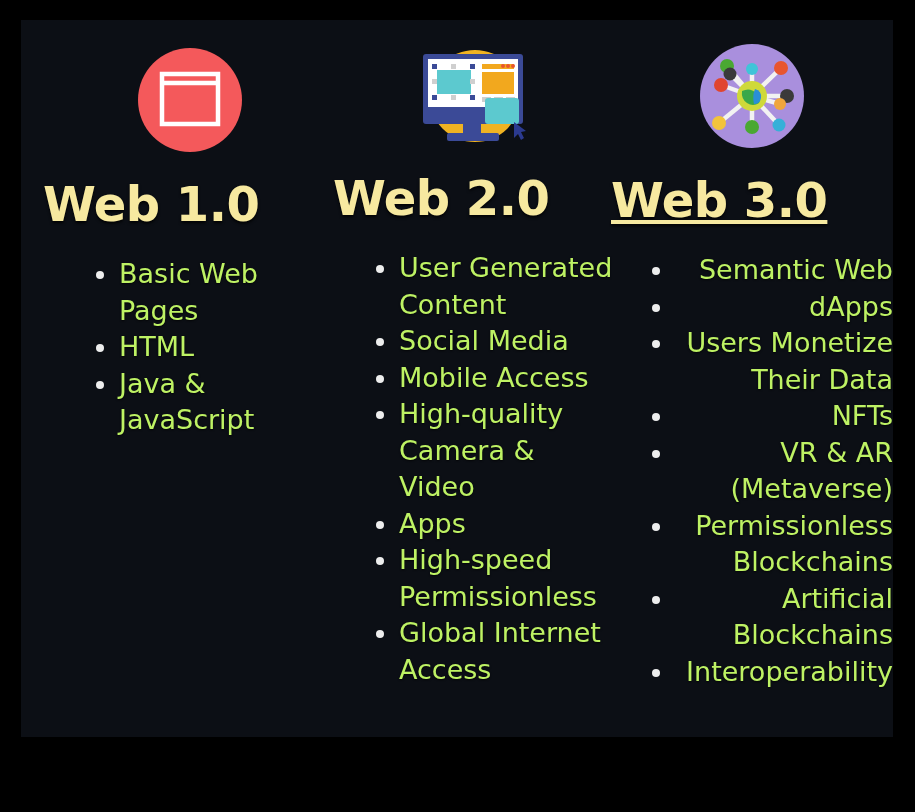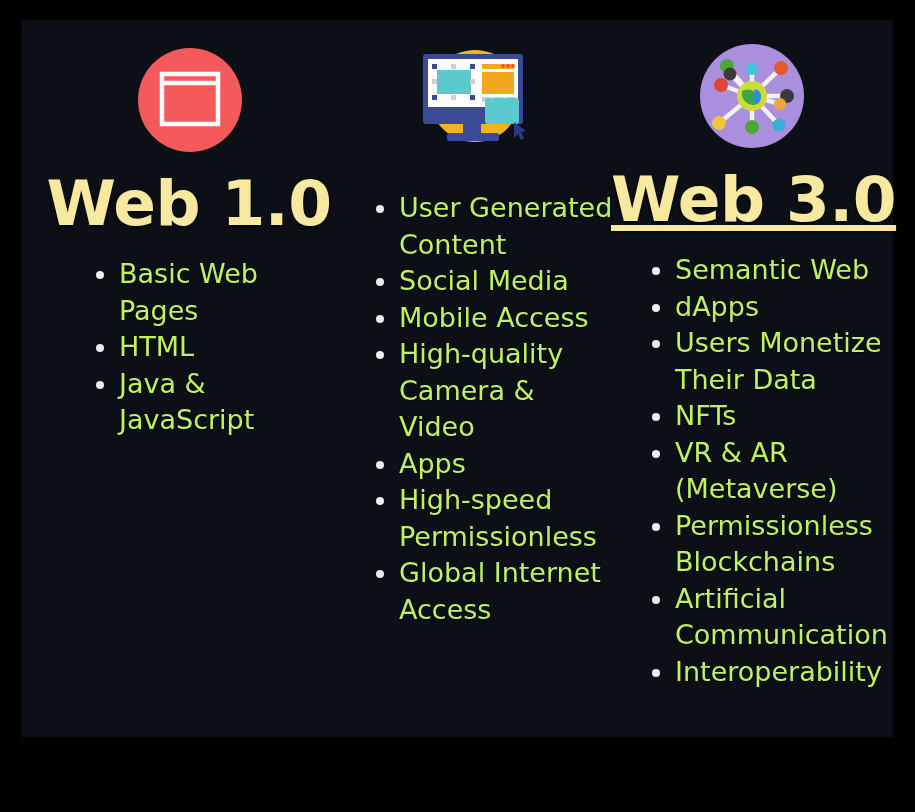--- a/index.html
+++ b/index.html
@@ -59,23 +59,23 @@
   .col-1 .icon-wrap { padding-top: 6px; }
   .col-2 .icon-wrap { padding-top: 0px; }
   .col-3 .icon-wrap { padding-top: 2px; }
 
   .badge {
     display: block;
   }
 
   
   .heading {
-    text-align: center;
+    text-align: left;
     color: #f7e9a0;
-    font-size: 63px;
+    font-size: 48px;
     font-weight: bold;
     line-height: 60px;
     letter-spacing: -0.5px;
     font-family: "DejaVu Sans", "Liberation Sans", sans-serif;
     text-shadow: 0 2px 3px rgba(0,0,0,0.85);
     white-space: nowrap;
   }
   .col-1 .heading { margin-left: -2px; }
   .col-2 .heading { margin-left: 0px; }
   .col-3 .heading { margin-left: 0px; text-decoration: underline; }
@@ -101,21 +101,21 @@
     position: absolute;
     left: 7px;
     top: 15px;
     width: 8px;
     height: 8px;
     border-radius: 50%;
     background: #ededed;
   }
   .col-1 ul.feature-list { margin-left: 44px; }
   .col-2 ul.feature-list { margin-left: 36px; }
-  .col-3 ul.feature-list { margin-left: 34px; }
+  .col-3 ul.feature-list { margin-left: 34px; text-align: right; }
   .col-1 ul.feature-list li { max-width: 250px; }
   .col-2 ul.feature-list li { max-width: 232px; }
   .col-3 ul.feature-list li { max-width: 240px; }
 </style>
 </head>
 <body>
 
 <div id="infographic">
   <div id="panel">
     <div class="columns">
@@ -165,20 +165,21 @@
             <rect x="69" y="38" width="32" height="22" fill="#f2a81e"></rect>
             <rect x="69" y="63" width="9" height="5" fill="#cfcfcf"></rect>
             <rect x="81" y="63" width="9" height="5" fill="#cfcfcf"></rect>
             <rect x="93" y="63" width="9" height="5" fill="#cfcfcf"></rect>
 
             <rect x="72" y="64" width="34" height="26" rx="3" fill="#5cc9cf"></rect>
 
             <path d="M101 88 L101 104 L105 100 L108 106 L111 104 L108 98 L113 97 Z" fill="#2b3a8f"></path>
           </svg>
         </div>
+        <div class="heading">Web 2.0</div>
         <ul class="feature-list">
           <li>User Generated Content</li>
           <li>Social Media</li>
           <li>Mobile Access</li>
           <li>High-quality Camera &amp; Video</li>
           <li>Apps</li>
           <li>High-speed Permissionless</li>
           <li>Global Internet Access</li>
         </ul>
       </div>
@@ -217,20 +218,20 @@
           </svg>
         </div>
         <div class="heading">Web 3.0</div>
         <ul class="feature-list">
           <li>Semantic Web</li>
           <li>dApps</li>
           <li>Users Monetize Their Data</li>
           <li>NFTs</li>
           <li>VR &amp; AR (Metaverse)</li>
           <li>Permissionless Blockchains</li>
-          <li>Artificial Communication</li>
+          <li>Artificial Blockchains</li>
           <li>Interoperability</li>
         </ul>
       </div>
 
     </div>
   </div>
 </div>
 
 </body></html>

